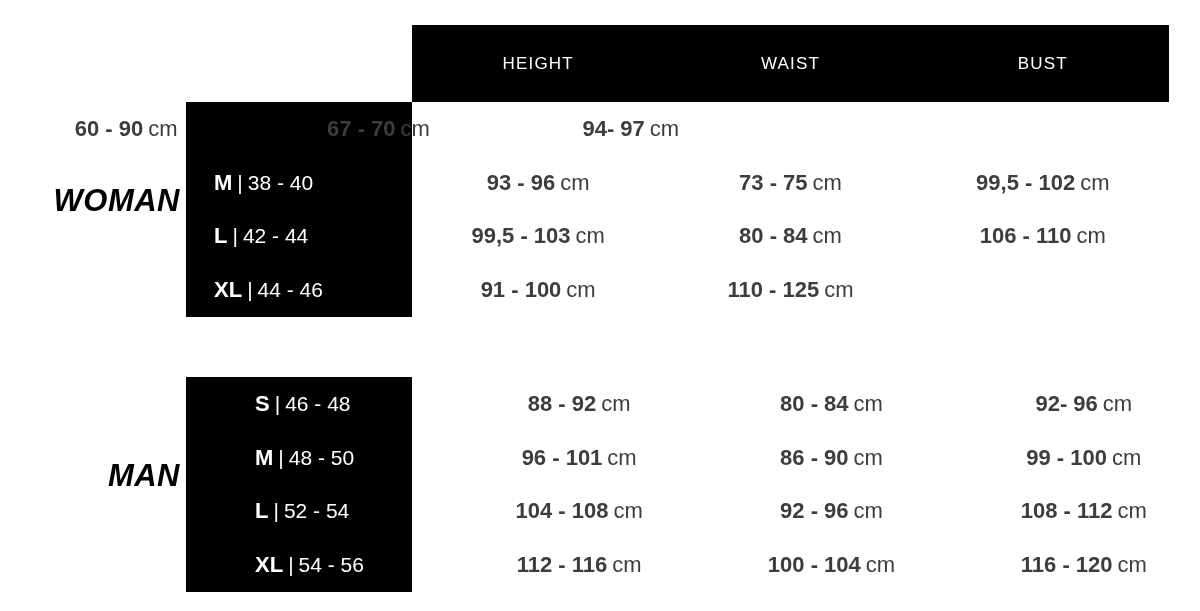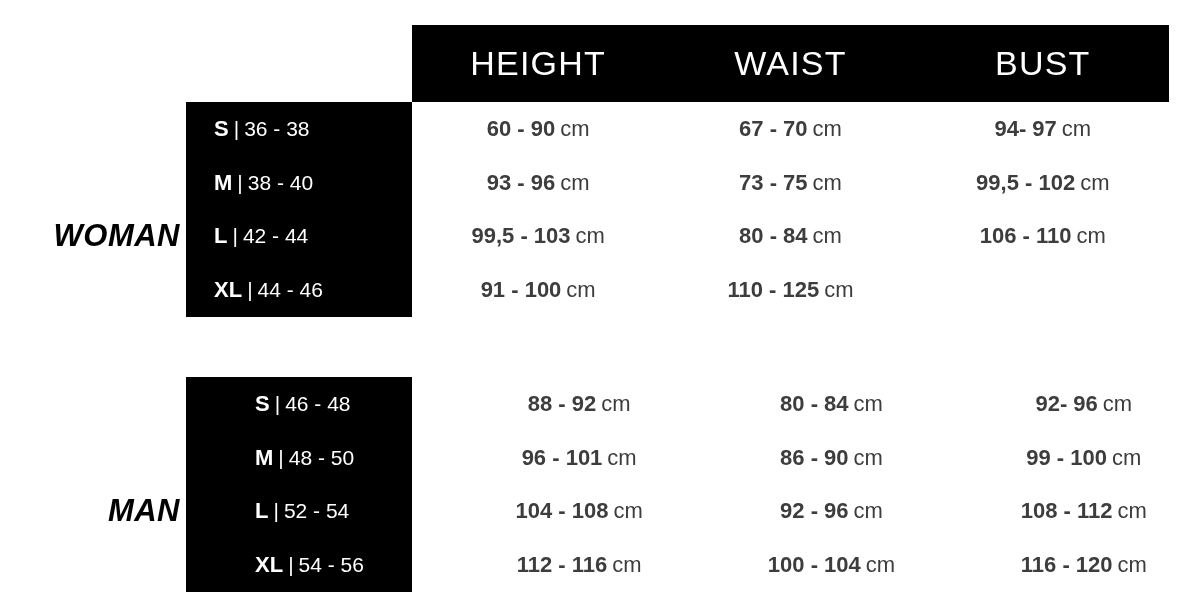--- a/index.html
+++ b/index.html
@@ -37,36 +37,35 @@
     top: 25px;
     width: 757px;
     height: 77px;
     display: flex;
     align-items: center;
   }
   .header-cell {
     flex: 1 1 0;
     text-align: center;
     color: #ffffff;
-    font-size: 34px;
+    font-size: 17px;
     letter-spacing: 1.2px;
     font-weight: 400;
   }
 
   
   .group-label {
     position: absolute;
     font-style: italic;
     font-weight: bold;
     font-size: 31px;
     color: #000000;
     letter-spacing: 0.5px;
     text-align: right;
     width: 170px;
-    margin-top: 35px;
   }
   .group-label.woman { left: 10px; top: 183px; }
   .group-label.man   { left: 10px; top: 458px; }
 
   
   .size-block {
     position: absolute;
     left: 186px;
     width: 226px;
     background: #000000;
@@ -143,25 +142,20 @@
     <div class="header-cell">WAIST</div>
     <div class="header-cell">BUST</div>
   </div>
 
   <div class="group-label woman">WOMAN</div>
   <div class="size-block woman"></div>
 
   <div class="rows woman">
 
     <div class="row">
-      <div class="size-cell">
-        <span class="inner">
-          <span class="sz">S</span><span class="sep">|</span><span class="rng">36 - 38</span>
-        </span>
-      </div>
       <div class="meas-cell"><span class="val">60 - 90</span><span class="unit">cm</span></div>
       <div class="meas-cell"><span class="val">67 - 70</span><span class="unit">cm</span></div>
       <div class="meas-cell"><span class="val">94- 97</span><span class="unit">cm</span></div>
     </div>
 
     <div class="row">
       <div class="size-cell">
         <span class="inner">
           <span class="sz">M</span><span class="sep">|</span><span class="rng">38 - 40</span>
         </span>

